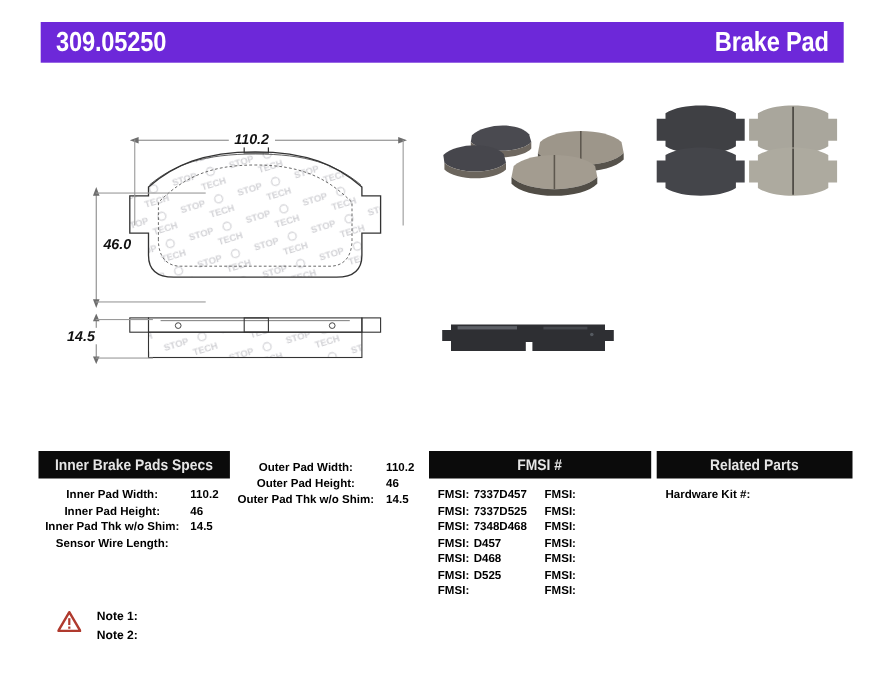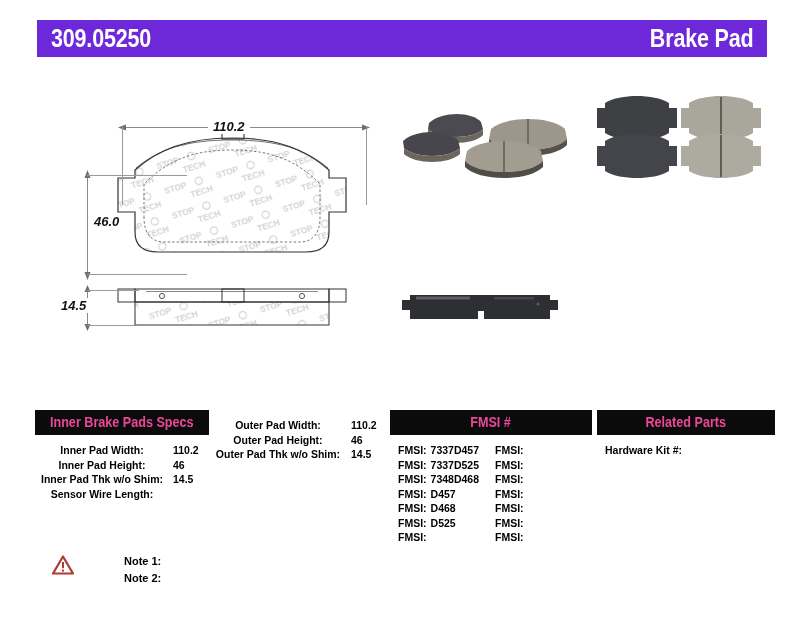--- a/index.html
+++ b/index.html
@@ -93,21 +93,21 @@
     height: 128px;
   }
   .col {
     position: absolute;
     top: 0;
     height: 128px;
     box-sizing: border-box;
   }
   .col-head {
     background: #0b0b0b;
-    color: #ec4899;
+    color: #e5e5e5;
     height: 25px;
     line-height: 25px;
     text-align: center;
     font-size: 14px;
     font-weight: bold;
     white-space: nowrap;
     overflow: hidden;
   }
   .col-head span {
     display: inline-block;
@@ -154,21 +154,20 @@
     white-space: nowrap;
   }
 
   
   #notes {
     position: absolute;
     left: 52px;
     top: 553px;
     display: flex;
     align-items: flex-start;
-    gap: 36px;
   }
   #warning-icon {
     width: 22px;
     height: 20px;
     margin-right: 14px;
     margin-top: 2px;
     flex: none;
   }
   .note-line {
     font-size: 11px;

